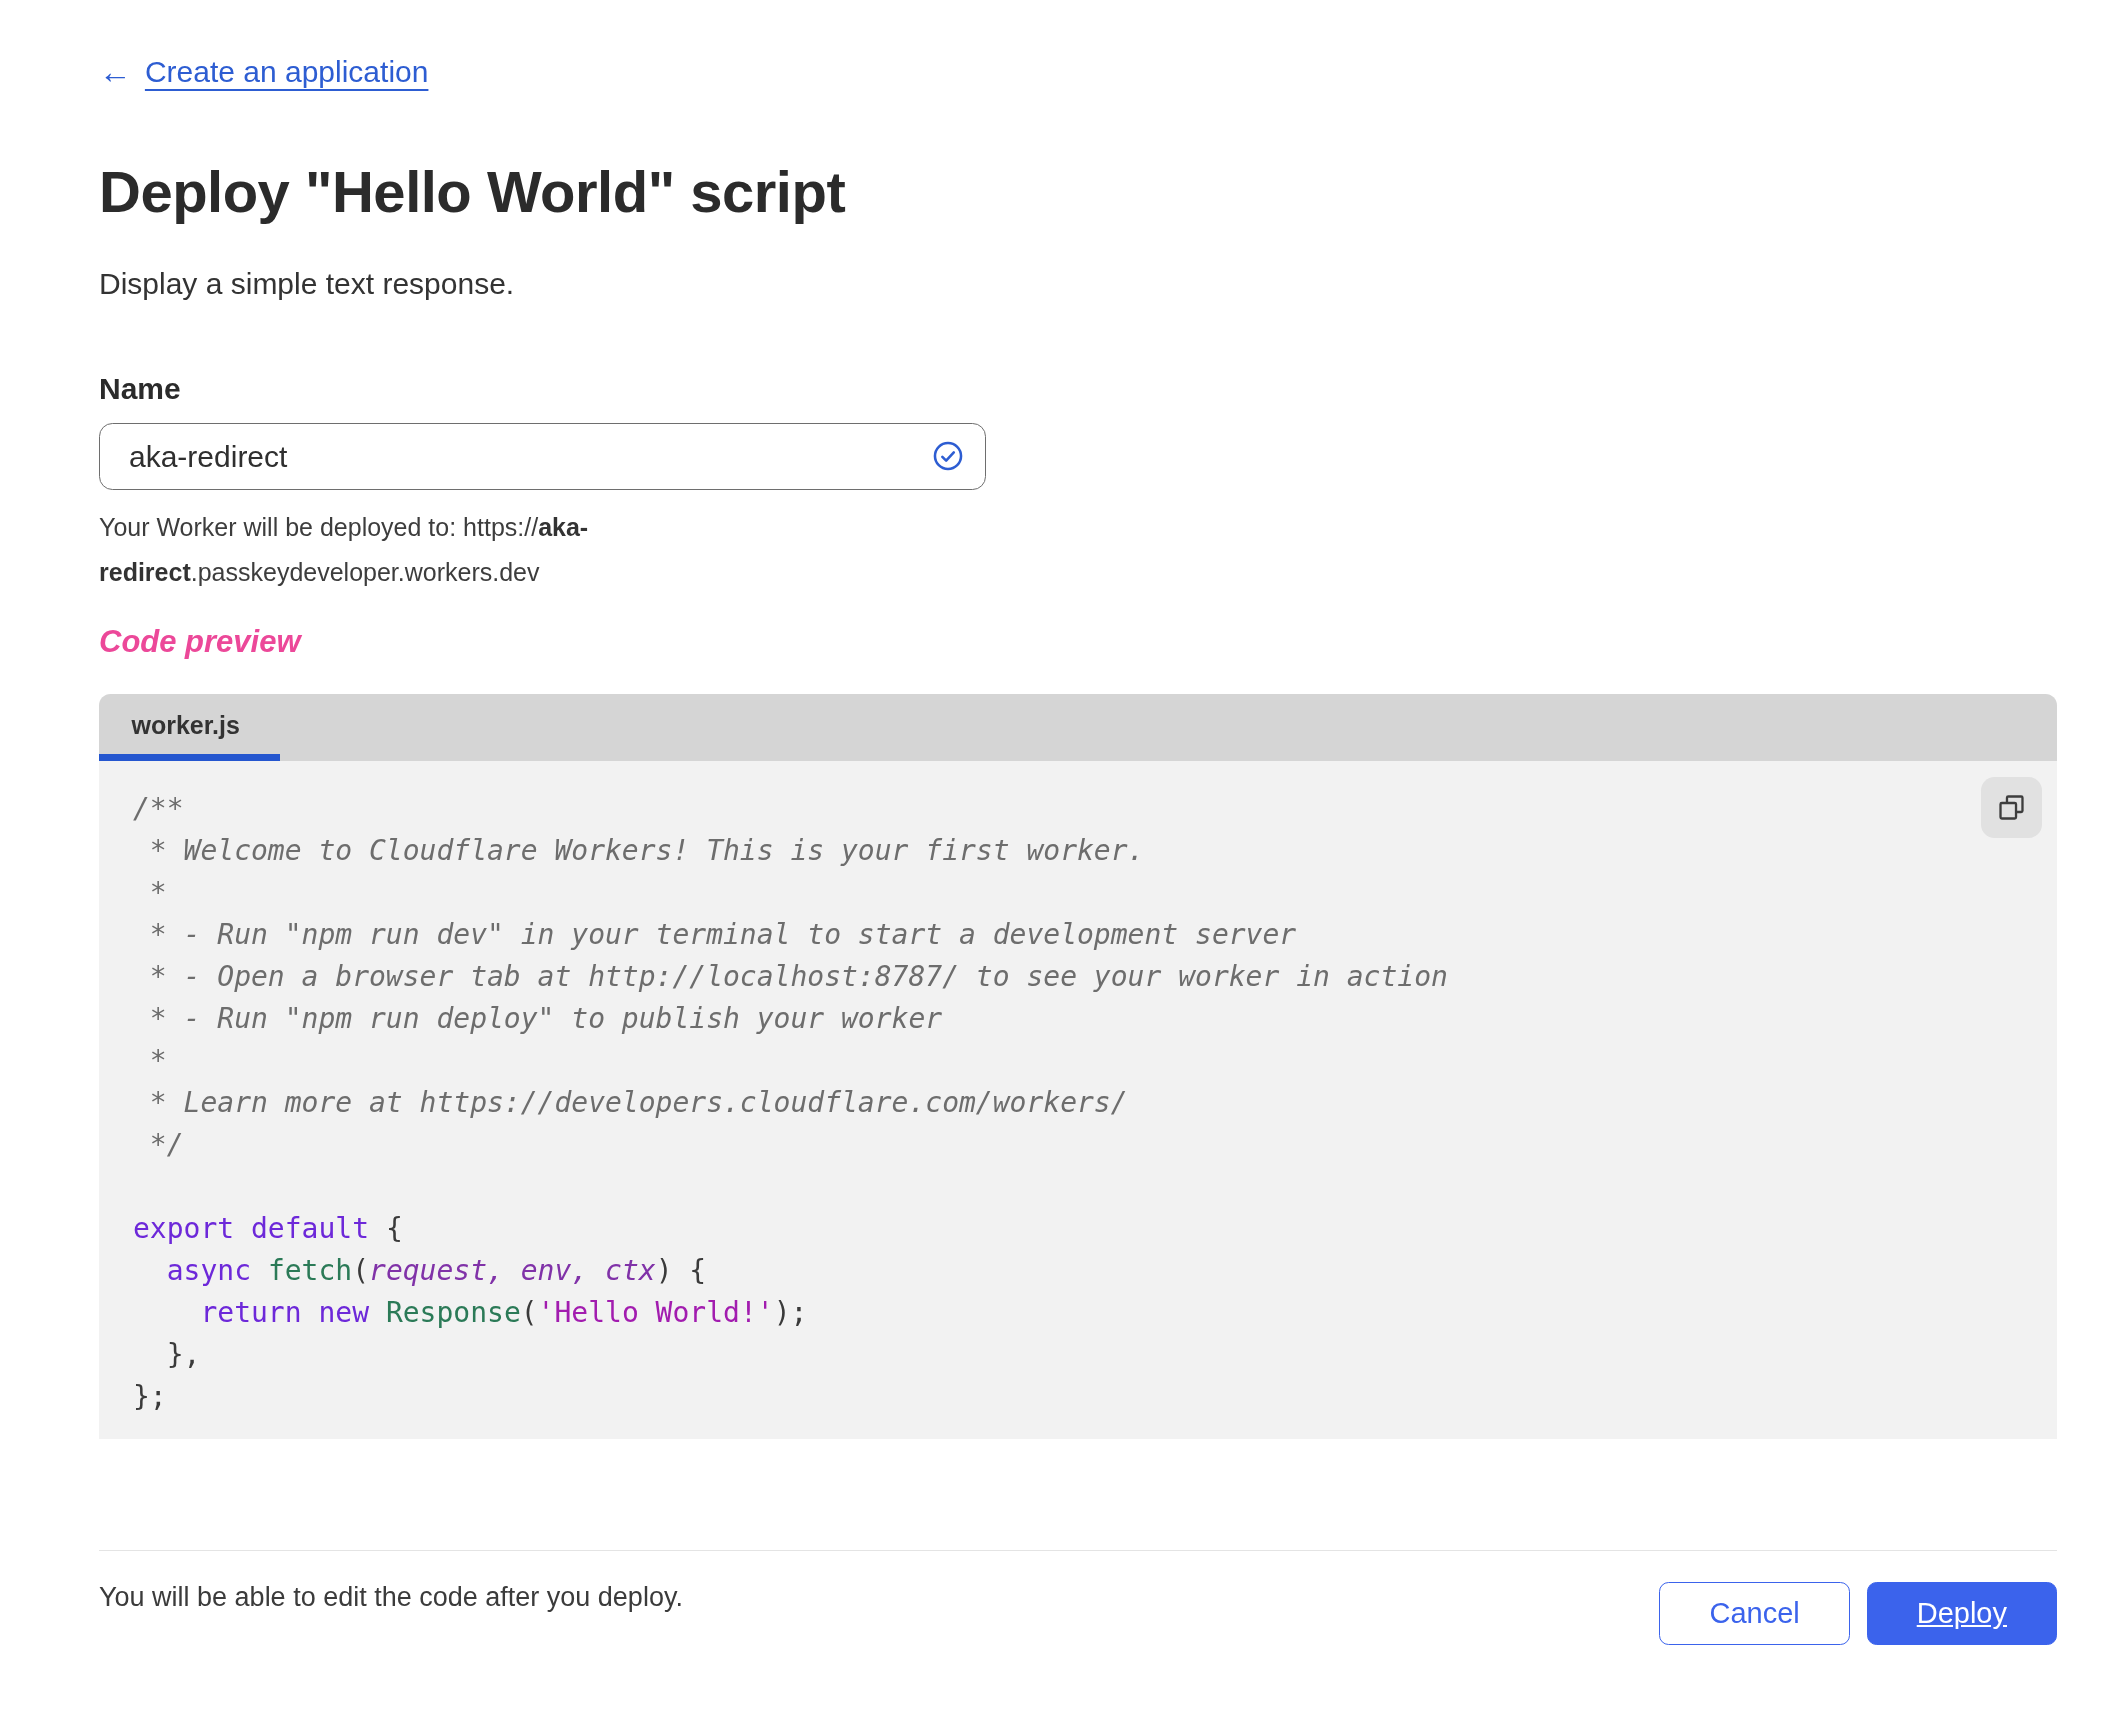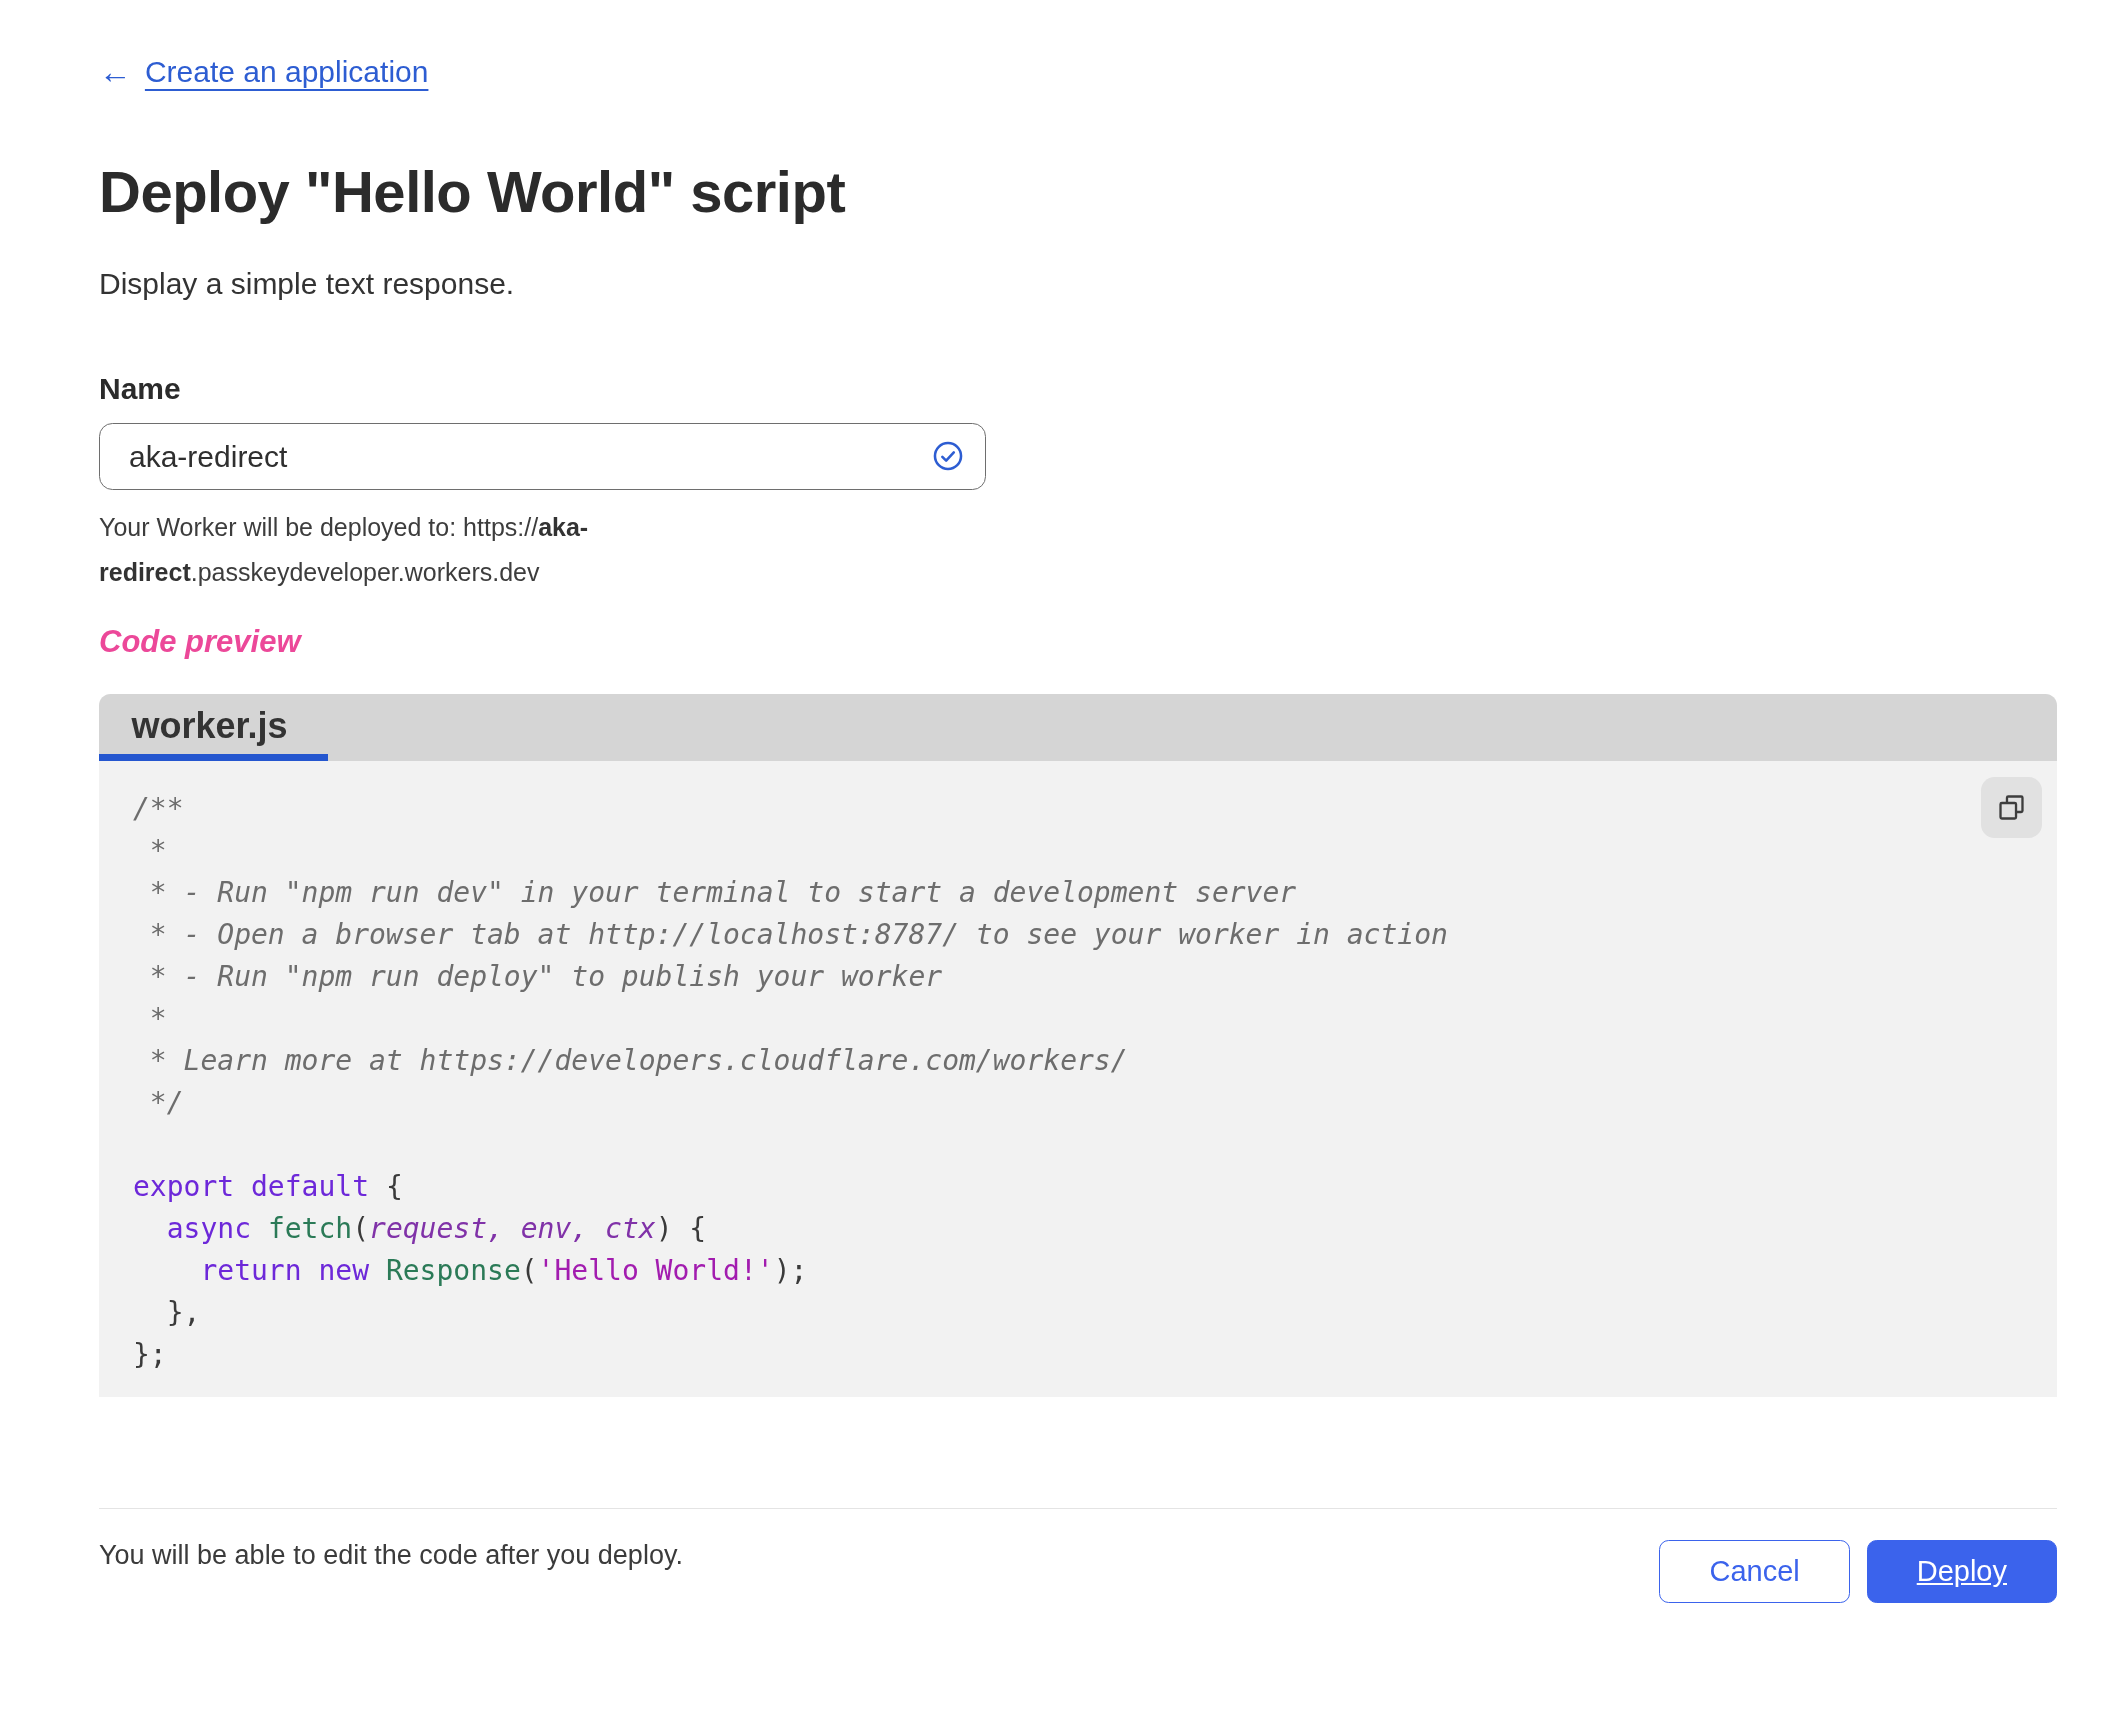--- a/index.html
+++ b/index.html
@@ -24,21 +24,21 @@
   .check-icon { position:absolute; right:21px; top:16.3px; width:34px; height:34px; }
 
   .helper { margin-top:15.3px; max-width:550px; font-size:25px; line-height:45px; color:#3d3d3d; }
   .helper b { color:#333; }
 
   .code-preview-label { margin-top:29px; font-size:31px; font-weight:700; color:#ec4899;font-style:italic; }
 
   .code-card { margin-top:34px; }
   .tab-bar { height:67px; background:#d5d5d5; border-radius:11.5px 11.5px 0 0;
     display:flex; align-items:flex-end; }
-  .tab { height:67px; line-height:63px; padding:0 40px 0 32.5px; font-size:36px; font-weight:700;
+  .tab { height:67px; line-height:63px; padding:0 40px 0 32.5px; font-size:25px; font-weight:700;
     color:#333; border-bottom:7.6px solid #2456cf; cursor:pointer;margin-top:14px; }
   .code-area { position:relative; background:#f2f2f2; padding:27px 19px 21px 34px; }
   .code-line { font-family:"DejaVu Sans Mono", monospace; font-size:28px; line-height:42px;
     height:42px; white-space:pre; color:#3a3a3a; }
   .tok-cm { color:#6d6d6d; font-style:italic; }
   .tok-kw { color:#6d28d9; }
   .tok-fn { color:#2b7a57; }
   .tok-vr { color:#8032a8; font-style:italic; }
   .tok-st { color:#a21caf; }
   .tok-pl { color:#3a3a3a; }
@@ -88,20 +88,21 @@
     </div>
     <div class="code-area">
       <button class="copy-btn">
         <svg viewBox="0 0 24 24" fill="none" stroke="#3d3d3d" stroke-width="1.8" stroke-linejoin="round">
           <rect x="8.5" y="3.5" width="12" height="12" rx="1"></rect>
           <rect x="3.5" y="8.5" width="12" height="12" rx="1" fill="#e1e1e1"></rect>
         </svg>
       </button>
       <div>
           <div class="code-line"><span class="tok-cm">/**</span></div>
+          <div class="code-line"><span class="tok-cm"> * Welcome to Cloudflare Workers! This is your first worker.</span></div>
           <div class="code-line"><span class="tok-cm"> *</span></div>
           <div class="code-line"><span class="tok-cm"> * - Run "npm run dev" in your terminal to start a development server</span></div>
           <div class="code-line"><span class="tok-cm"> * - Open a browser tab at http://localhost:8787/ to see your worker in action</span></div>
           <div class="code-line"><span class="tok-cm"> * - Run "npm run deploy" to publish your worker</span></div>
           <div class="code-line"><span class="tok-cm"> *</span></div>
           <div class="code-line"><span class="tok-cm"> * Learn more at https://developers.cloudflare.com/workers/</span></div>
           <div class="code-line"><span class="tok-cm"> */</span></div>
           <div class="code-line">&nbsp;</div>
           <div class="code-line"><span class="tok-kw">export</span><span class="tok-pl"> </span><span class="tok-kw">default</span><span class="tok-pl"> {</span></div>
           <div class="code-line"><span class="tok-pl">  </span><span class="tok-kw">async</span><span class="tok-pl"> </span><span class="tok-fn">fetch</span><span class="tok-pl">(</span><span class="tok-vr">request</span><span class="tok-vr">,</span><span class="tok-pl"> </span><span class="tok-vr">env</span><span class="tok-vr">,</span><span class="tok-pl"> </span><span class="tok-vr">ctx</span><span class="tok-pl">)</span><span class="tok-pl"> {</span></div>

